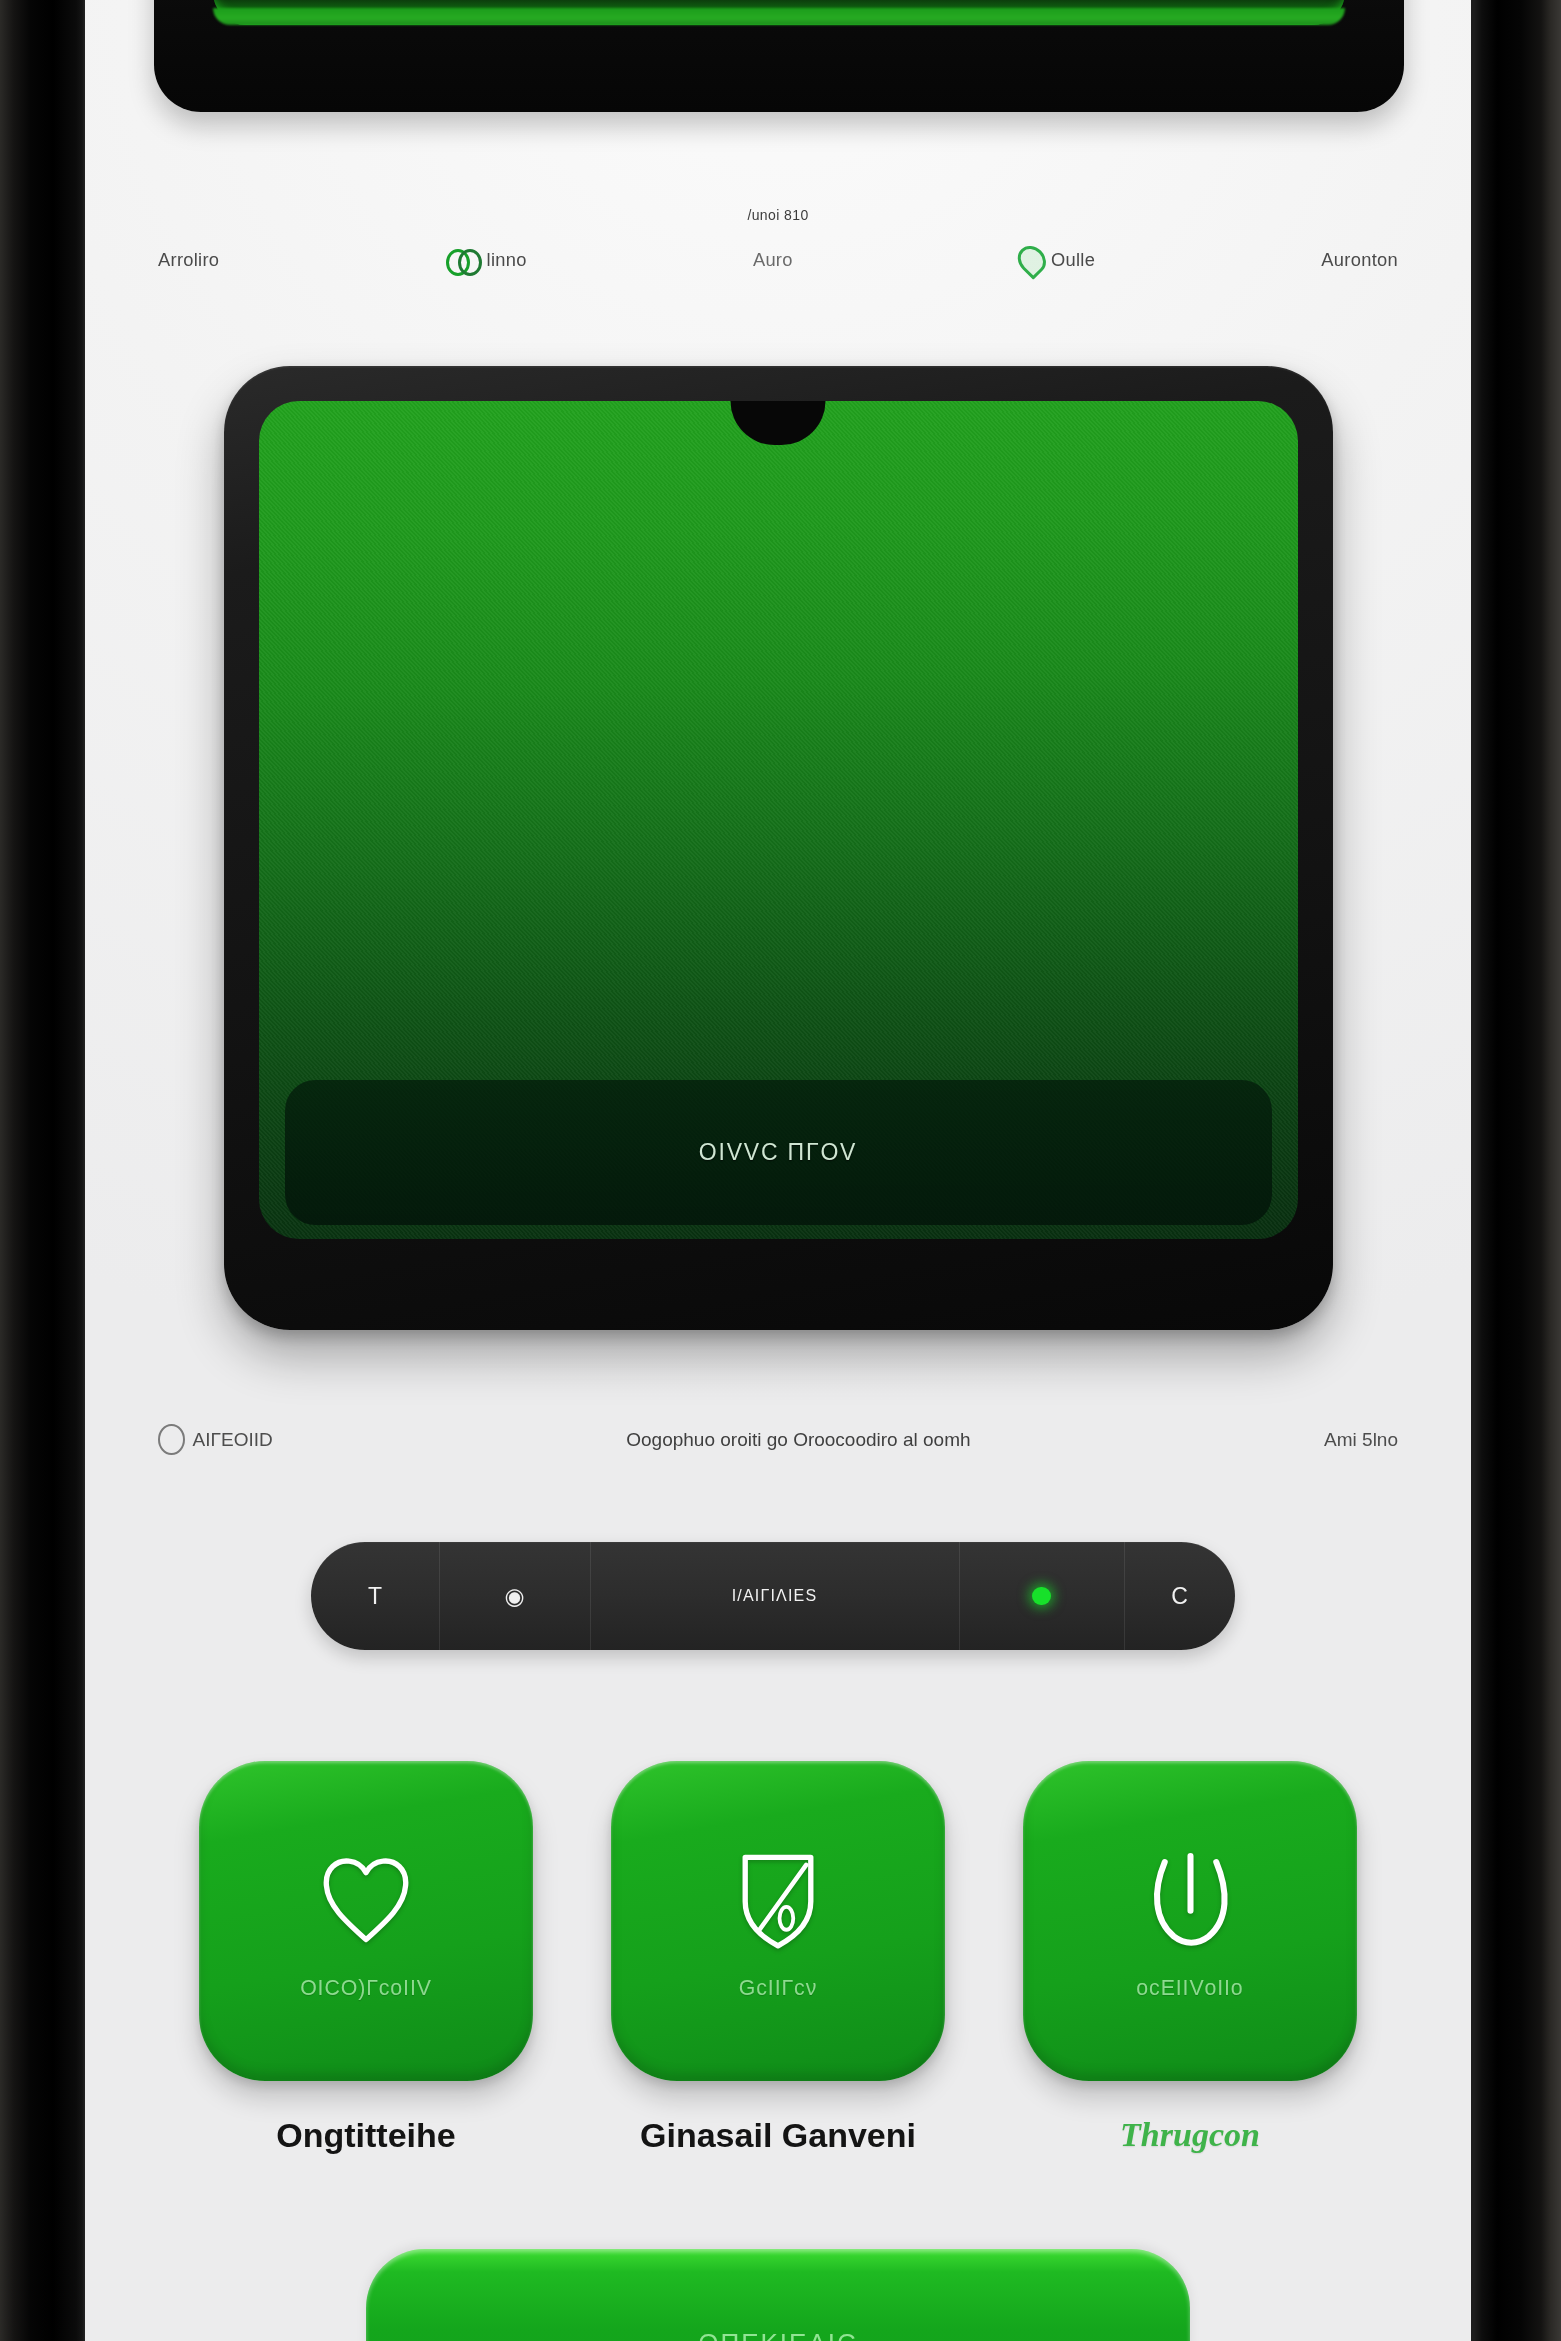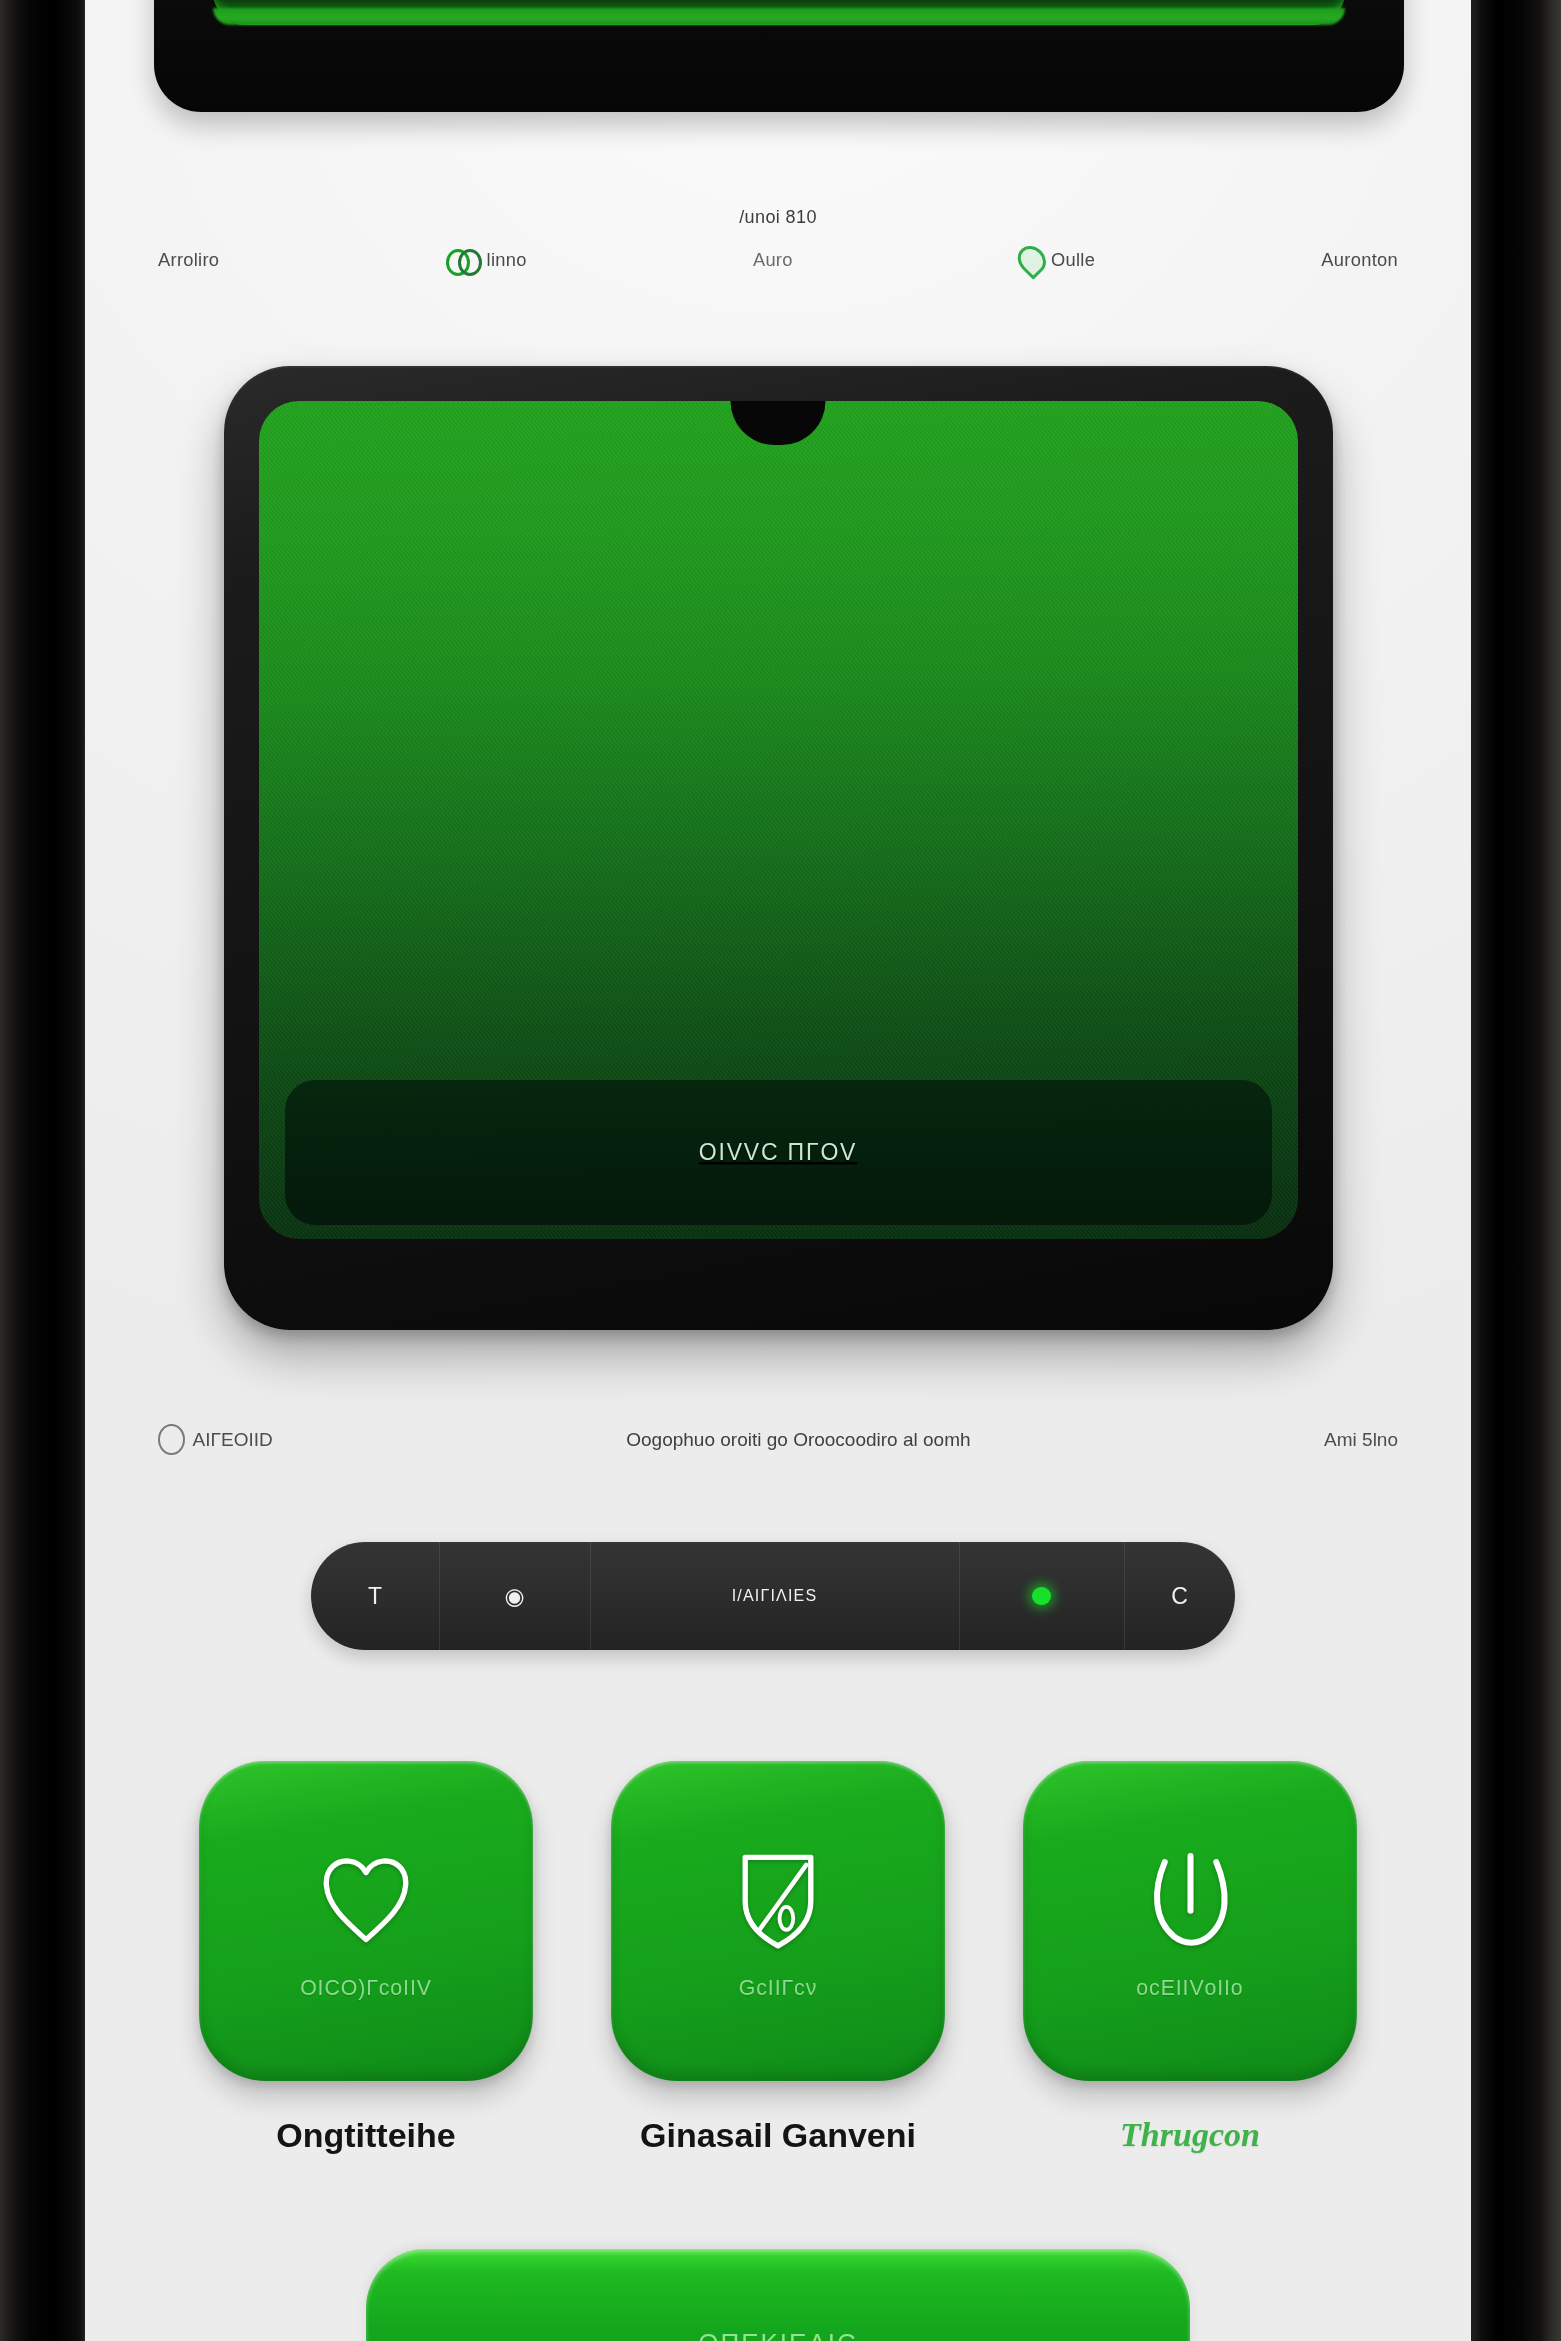--- a/index.html
+++ b/index.html
@@ -80,21 +80,21 @@
     position: absolute;
     left: 0; right: 0;
     top: 207px;
     height: 91px;
   }
   .nav-center-top {
     position: absolute;
     left: 0; right: 0;
     top: 0;
     text-align: center;
-    font-size: 18px;
+    font-size: 14px;
     color: #3c3c3c;
     letter-spacing: 0.4px;
     filter: blur(0.5px);
   }
   .nav-row {
     position: absolute;
     left: 73px;
     right: 73px;
     top: 38px;
     display: flex;
@@ -182,21 +182,20 @@
     background: #070707;
     border-radius: 0 0 47px 47px;
   }
   .screen-actions {
     position: absolute;
     left: 26px;
     right: 26px;
     bottom: 13.7px;
     display: flex;
     gap: 18px;
-    text-decoration: underline;
   }
   .screen-action {
     flex: 1;
     height: 145px;
     border-radius: 30.5px;
     background: linear-gradient(180deg, rgba(4,30,12,0.80) 0%, rgba(3,22,10,0.88) 100%);
     display: flex;
     align-items: center;
     justify-content: center;
     color: #cfe6d2;

